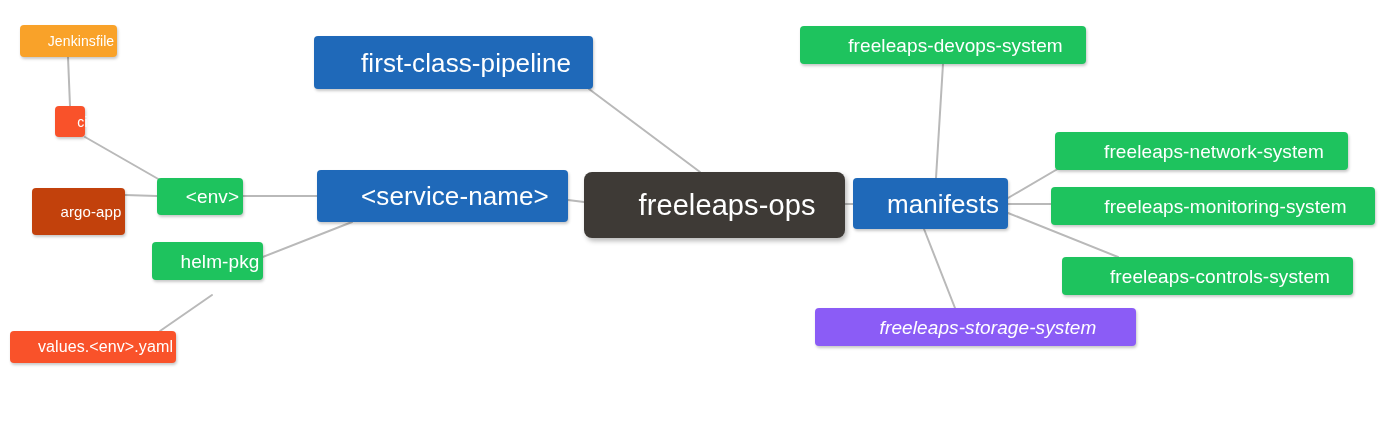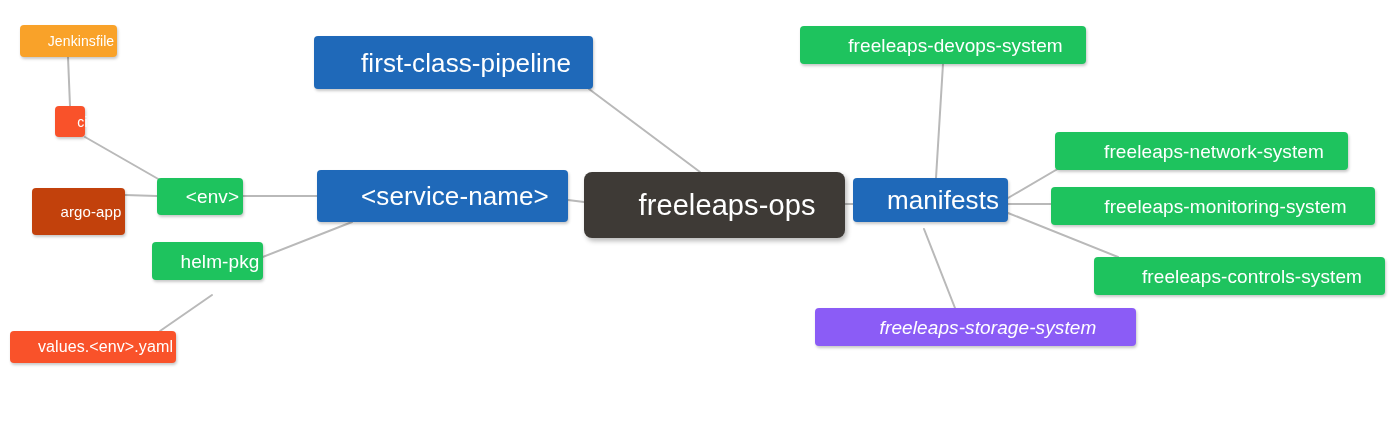--- a/index.html
+++ b/index.html
@@ -74,21 +74,21 @@
   <div id="node-layer">
       <div class="node root" style="left: 584px; top: 172px; width: 261px; height: 66px; background: rgb(62, 58, 54); font-size: 29px;">
         <span class="node-label">freeleaps-ops</span>
       </div>
       <div class="node" style="left: 314px; top: 36px; width: 279px; height: 53px; background: rgb(31, 105, 185); font-size: 26px;">
         <span class="node-label">first-class-pipeline</span>
       </div>
       <div class="node" style="left: 317px; top: 170px; width: 251px; height: 52px; background: rgb(31, 105, 185); font-size: 26px;">
         <span class="node-label">&lt;service-name&gt;</span>
       </div>
-      <div class="node" style="left: 853px; top: 178px; width: 155px; height: 44px; background: rgb(31, 105, 185); font-size: 26px;">
+      <div class="node" style="left: 853px; top: 178px; width: 155px; height: 51px; background: rgb(31, 105, 185); font-size: 26px;">
         <span class="node-label">manifests</span>
       </div>
       <div class="node" style="left: 157px; top: 178px; width: 86px; height: 37px; background: rgb(30, 195, 94); font-size: 19px;">
         <span class="node-label">&lt;env&gt;</span>
       </div>
       <div class="node" style="left: 152px; top: 242px; width: 111px; height: 38px; background: rgb(30, 195, 94); font-size: 19px;">
         <span class="node-label">helm-pkg</span>
       </div>
       <div class="node" style="left: 20px; top: 25px; width: 97px; height: 32px; background: rgb(249, 162, 41); font-size: 14px;">
         <span class="node-label">Jenkinsfile</span>
@@ -104,20 +104,20 @@
       </div>
       <div class="node" style="left: 800px; top: 26px; width: 286px; height: 38px; background: rgb(30, 195, 94); font-size: 19px;">
         <span class="node-label">freeleaps-devops-system</span>
       </div>
       <div class="node" style="left: 1055px; top: 112px; width: 293px; height: 38px; background: rgb(30, 195, 94); font-size: 19px; margin-top: 20px;">
         <span class="node-label">freeleaps-network-system</span>
       </div>
       <div class="node" style="left: 1051px; top: 187px; width: 324px; height: 38px; background: rgb(30, 195, 94); font-size: 19px;">
         <span class="node-label">freeleaps-monitoring-system</span>
       </div>
-      <div class="node" style="left: 1062px; top: 257px; width: 291px; height: 38px; background: rgb(30, 195, 94); font-size: 19px; margin-left: 32px;">
+      <div class="node" style="left: 1062px; top: 257px; width: 291px; height: 38px; background: rgb(30, 195, 94); font-size: 19px;">
         <span class="node-label">freeleaps-controls-system</span>
       </div>
       <div class="node" style="left: 815px; top: 308px; width: 321px; height: 38px; background: #8b5cf6; font-size: 19px; font-style: italic;">
         <span class="node-label">freeleaps-storage-system</span>
       </div>
     </div>
 </div>
 
 </body></html>

